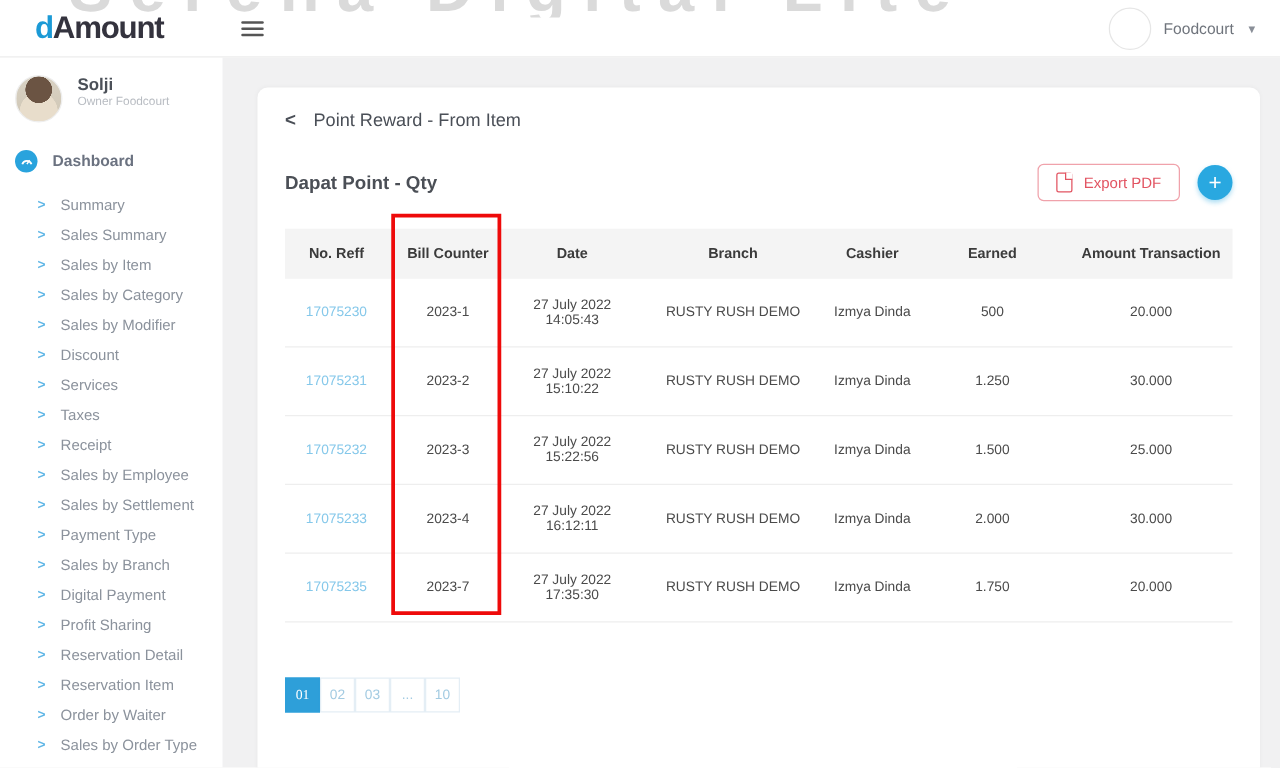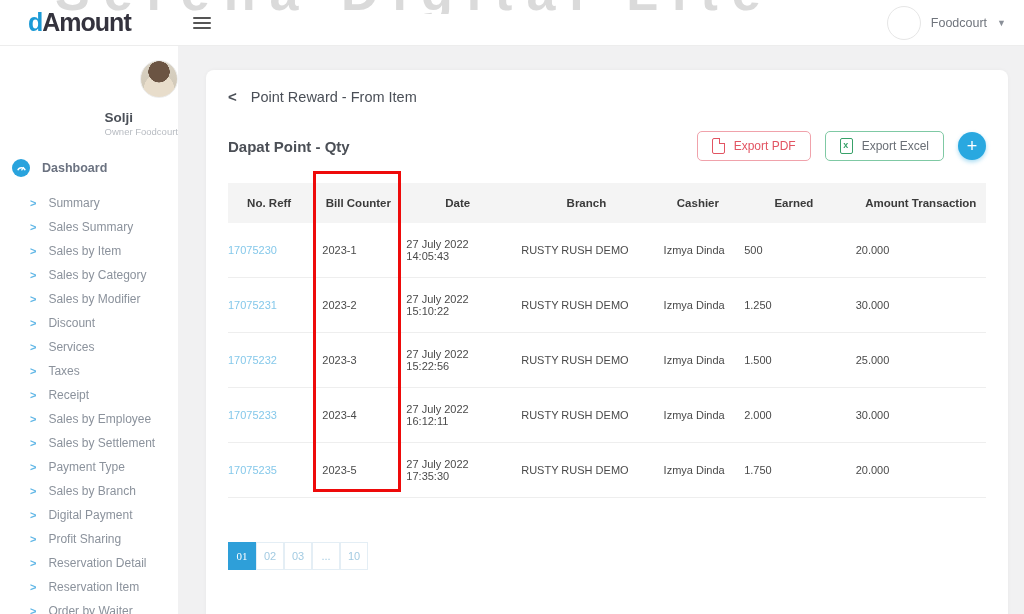--- a/index.html
+++ b/index.html
@@ -30,21 +30,21 @@
   .hamburger div { height:2px; background:#555; margin:3px 0; border-radius:1px;}
   .account { margin-left:auto; margin-right:18px; display:flex; align-items:center; gap:10px; cursor:pointer;}
   .acct-avatar { width:34px; height:34px; border-radius:50%; background:#fff; border:1px solid #e6e6e6;}
   .acct-name { font-size:12.5px; color:#6f747c; }
   .acct-caret { font-size:9px; color:#8a8f98; }
   
   .sidebar {
     position:absolute; top:46px; left:0; width:178px; height:568px;
     background:#ffffff; z-index:4; padding-top:10px;
   }
-  .profile { display:flex; align-items:flex-end; gap:12px; padding:4px 0 8px 2px;flex-direction:column; }
+  .profile { display:flex; align-items:flex-start; gap:12px; padding:4px 0 8px 12px; }
   .profile-avatar {
     width:38px; height:38px; border-radius:50%;
     background:
       radial-gradient(circle at 50% 30%, #6b5443 0 34%, transparent 35%),
       radial-gradient(circle at 50% 78%, #e8ddcb 0 45%, transparent 46%),
       linear-gradient(180deg,#d9d2c4,#cfc6b4);
     border:1px solid #eee;
   }
   .profile-name { font-size:13.5px; font-weight:bold; color:#4b5058; }
   .profile-role { font-size:9.5px; color:#b8bcc2; margin-top:1px;}
@@ -78,21 +78,21 @@
   .doc-icon.red::after { content:""; position:absolute; right:-1px; top:-1px; width:5px; height:5px; background:#fff; border-left:1.5px solid currentColor; border-bottom:1.5px solid currentColor;}
   .btn-add { width:28px; height:28px; border-radius:50%; background:#29a8e0; color:#fff;
              display:flex; align-items:center; justify-content:center; font-size:18px;
              border:none; cursor:pointer; box-shadow:0 2px 4px rgba(41,168,224,.4); }
   
   .table { margin-top:22px; width:758px; }
   .tr { display:flex; align-items:center;gap:12px; }
   .thead { background:#f4f4f4; height:40px; }
   .th { font-size:11.5px; font-weight:bold; color:#3b3b3b; text-align:center; }
   .trow { height:55px; border-bottom:1px solid #eeeeee; }
-  .td { font-size:11px; color:#4a4a4a; text-align:left; }
+  .td { font-size:11px; color:#4a4a4a; text-align:center; }
   .td.link { color:#85c8ea; cursor:pointer; }
   .col-0{width:12%;} .col-1{width:10.5%;} .col-2{width:15%;} .col-3{width:19%;}
   .col-4{width:10%;} .col-5{width:14.5%;} .col-6{width:19%;}
   
   .pagination { display:flex; margin-top:44px; }
   .page-btn { min-width:28px; height:28px; display:flex; align-items:center; justify-content:center;
               font-size:11px; background:#fff; border:1px solid #e4eef5; color:#a3cbe2;
               cursor:pointer; padding:0 6px;}
   .page-btn.active { background:#2e9fd9; color:#fff; border-color:#2e9fd9;font-family:Liberation Serif, serif; }
   
@@ -230,24 +230,20 @@
     <span class="back">&lt;</span>
     <span class="crumb-title">Point Reward - From Item</span>
   </div>
 
   <div class="card-head">
     <span class="section-title">Dapat Point - Qty</span>
     <div class="head-actions">
       <button class="btn btn-pdf">
         <i class="doc-icon red"></i>
         <span>Export PDF</span>
-      </button>
-      <button class="btn btn-excel">
-        <i class="doc-icon green"></i>
-        <span>Export Excel</span>
       </button>
       <button class="btn-add">
         <span>+</span>
       </button>
     </div>
   </div>
 
   <div class="table">
     <div class="tr thead">
         <div class="th col-0">No. Reff</div>
@@ -290,21 +286,21 @@
           <div class="td col-0 link">17075233</div>
           <div class="td col-1">2023-4</div>
           <div class="td col-2">27 July 2022  16:12:11</div>
           <div class="td col-3">RUSTY RUSH DEMO</div>
           <div class="td col-4">Izmya Dinda</div>
           <div class="td col-5">2.000</div>
           <div class="td col-6">30.000</div>
         </div>
         <div class="tr trow">
           <div class="td col-0 link">17075235</div>
-          <div class="td col-1">2023-5</div>
+          <div class="td col-1">2023-7</div>
           <div class="td col-2">27 July 2022  17:35:30</div>
           <div class="td col-3">RUSTY RUSH DEMO</div>
           <div class="td col-4">Izmya Dinda</div>
           <div class="td col-5">1.750</div>
           <div class="td col-6">20.000</div>
         </div>
       </div>
   </div>
 
   <div class="pagination">

